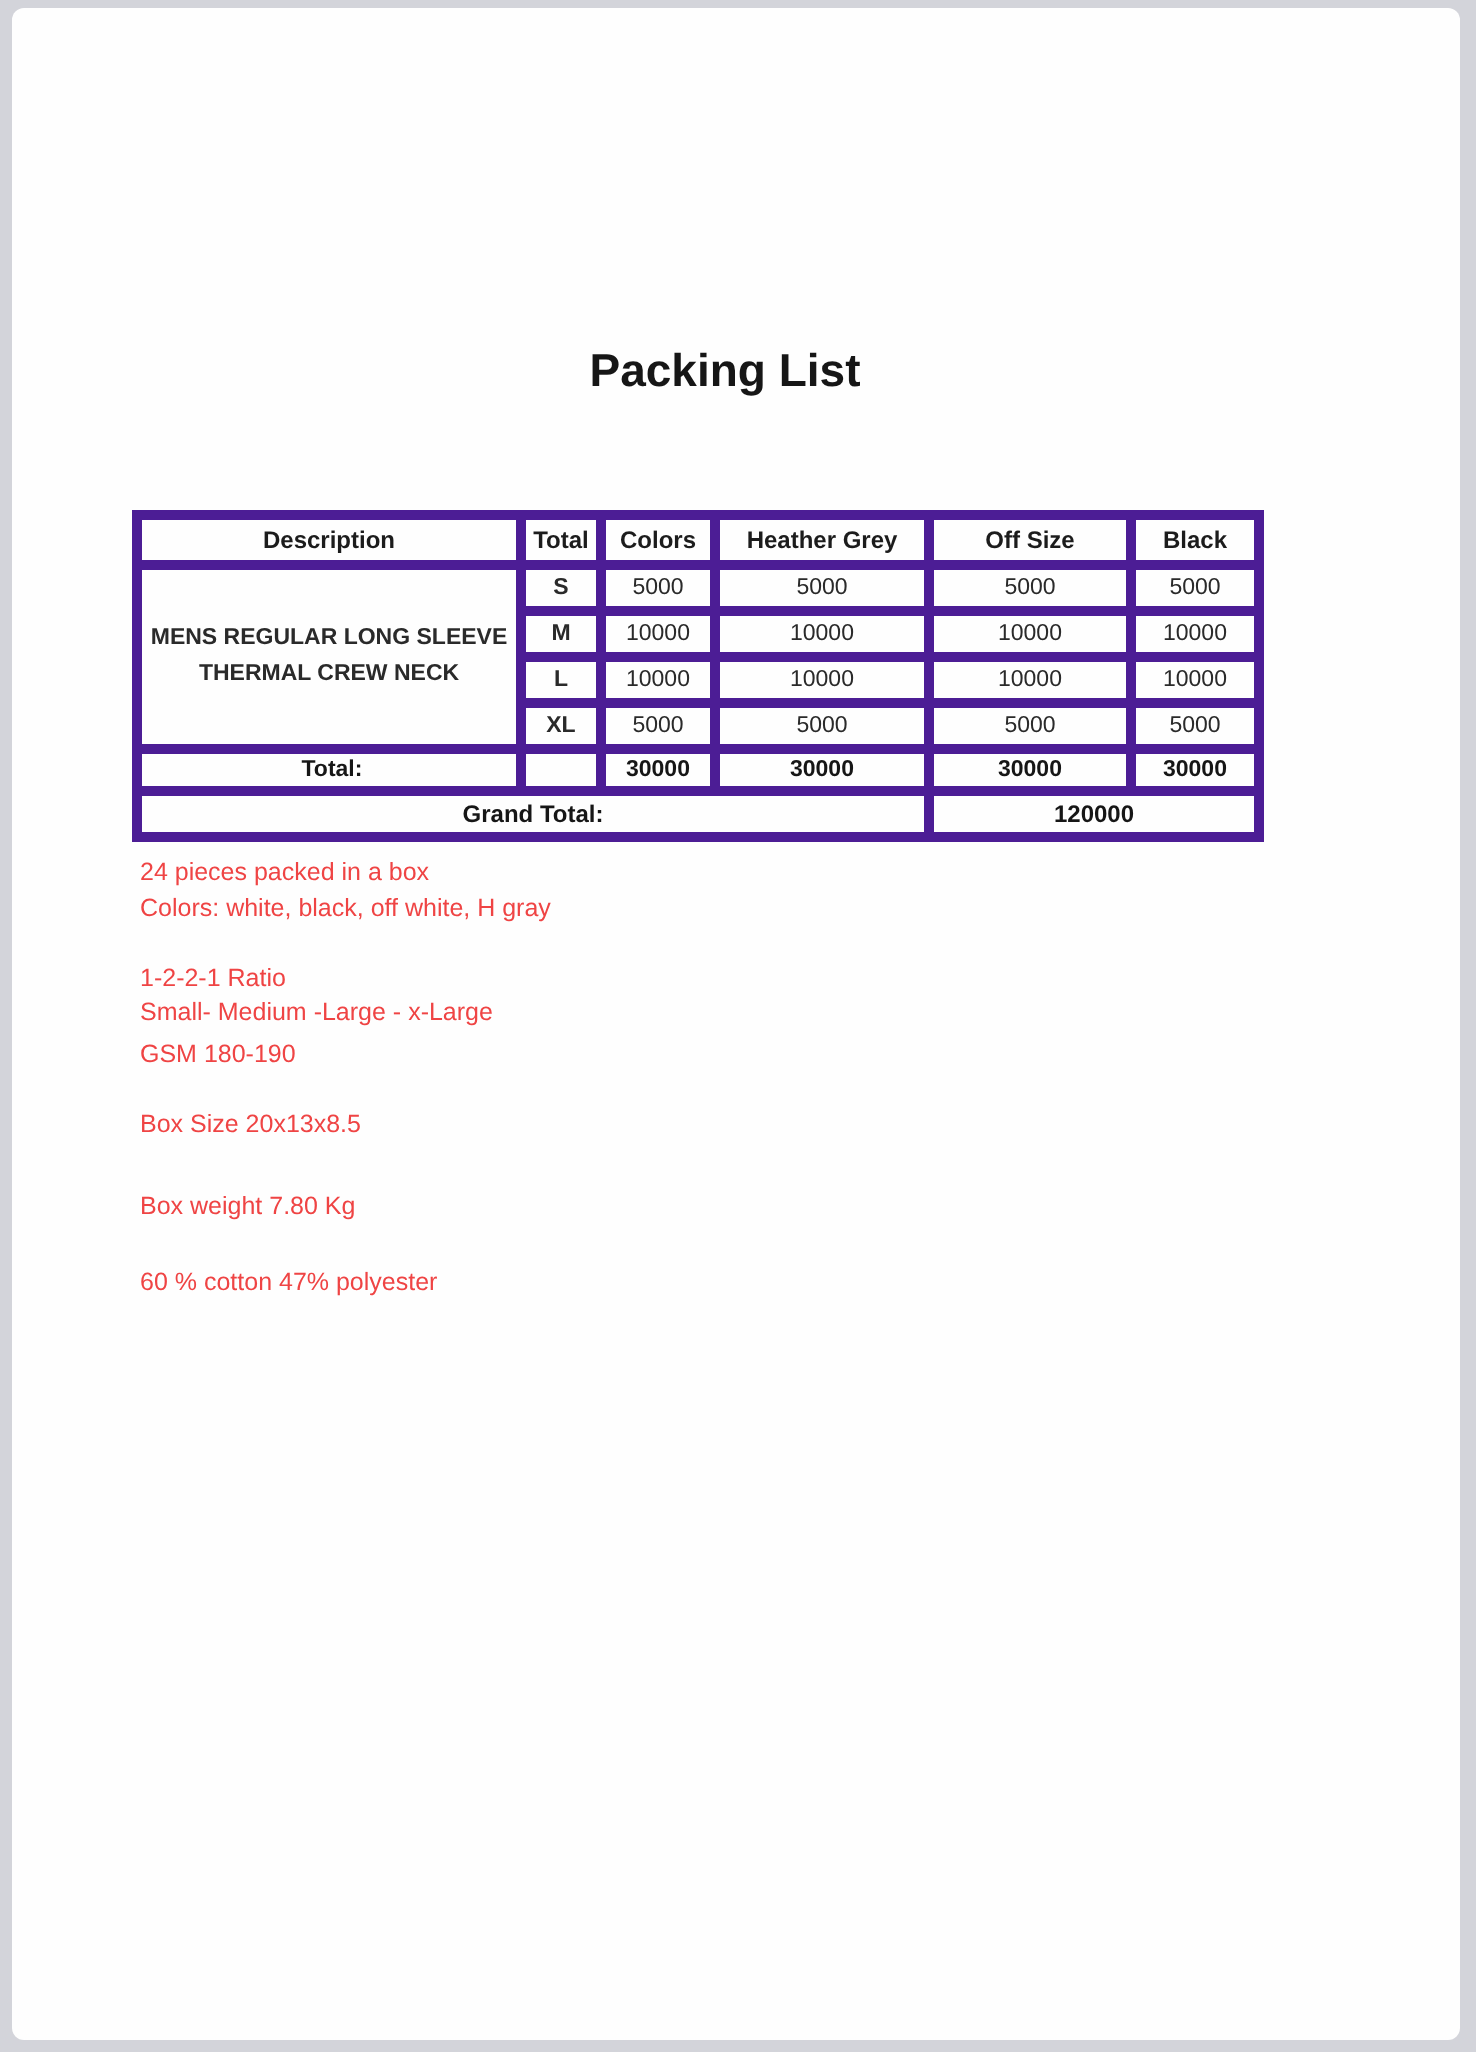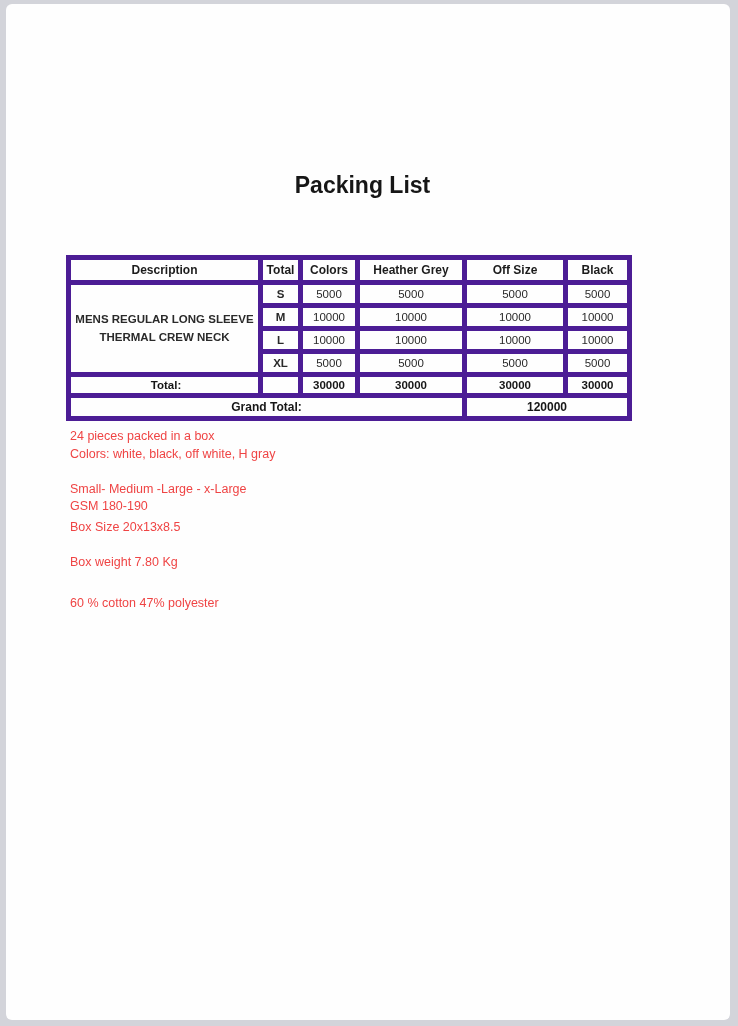--- a/index.html
+++ b/index.html
@@ -190,20 +190,21 @@
         <tr class="grand-row">
           <td colspan="4">Grand Total:</td>
           <td colspan="2">120000</td>
         </tr>
       </tbody>
     </table>
 
     <div class="notes">
       <div class="note-line">24 pieces packed in a box</div>
       <div class="note-line">Colors: white, black, off white, H gray</div>
+      <div class="note-line">1-2-2-1 Ratio</div>
       <div class="note-line">Small- Medium -Large - x-Large</div>
       <div class="note-line">GSM 180-190</div>
       <div class="note-line">Box Size 20x13x8.5</div>
       <div class="note-line">Box weight 7.80 Kg</div>
       <div class="note-line">60 % cotton 47% polyester</div>
     </div>
 
   </div>
 </div>
 

